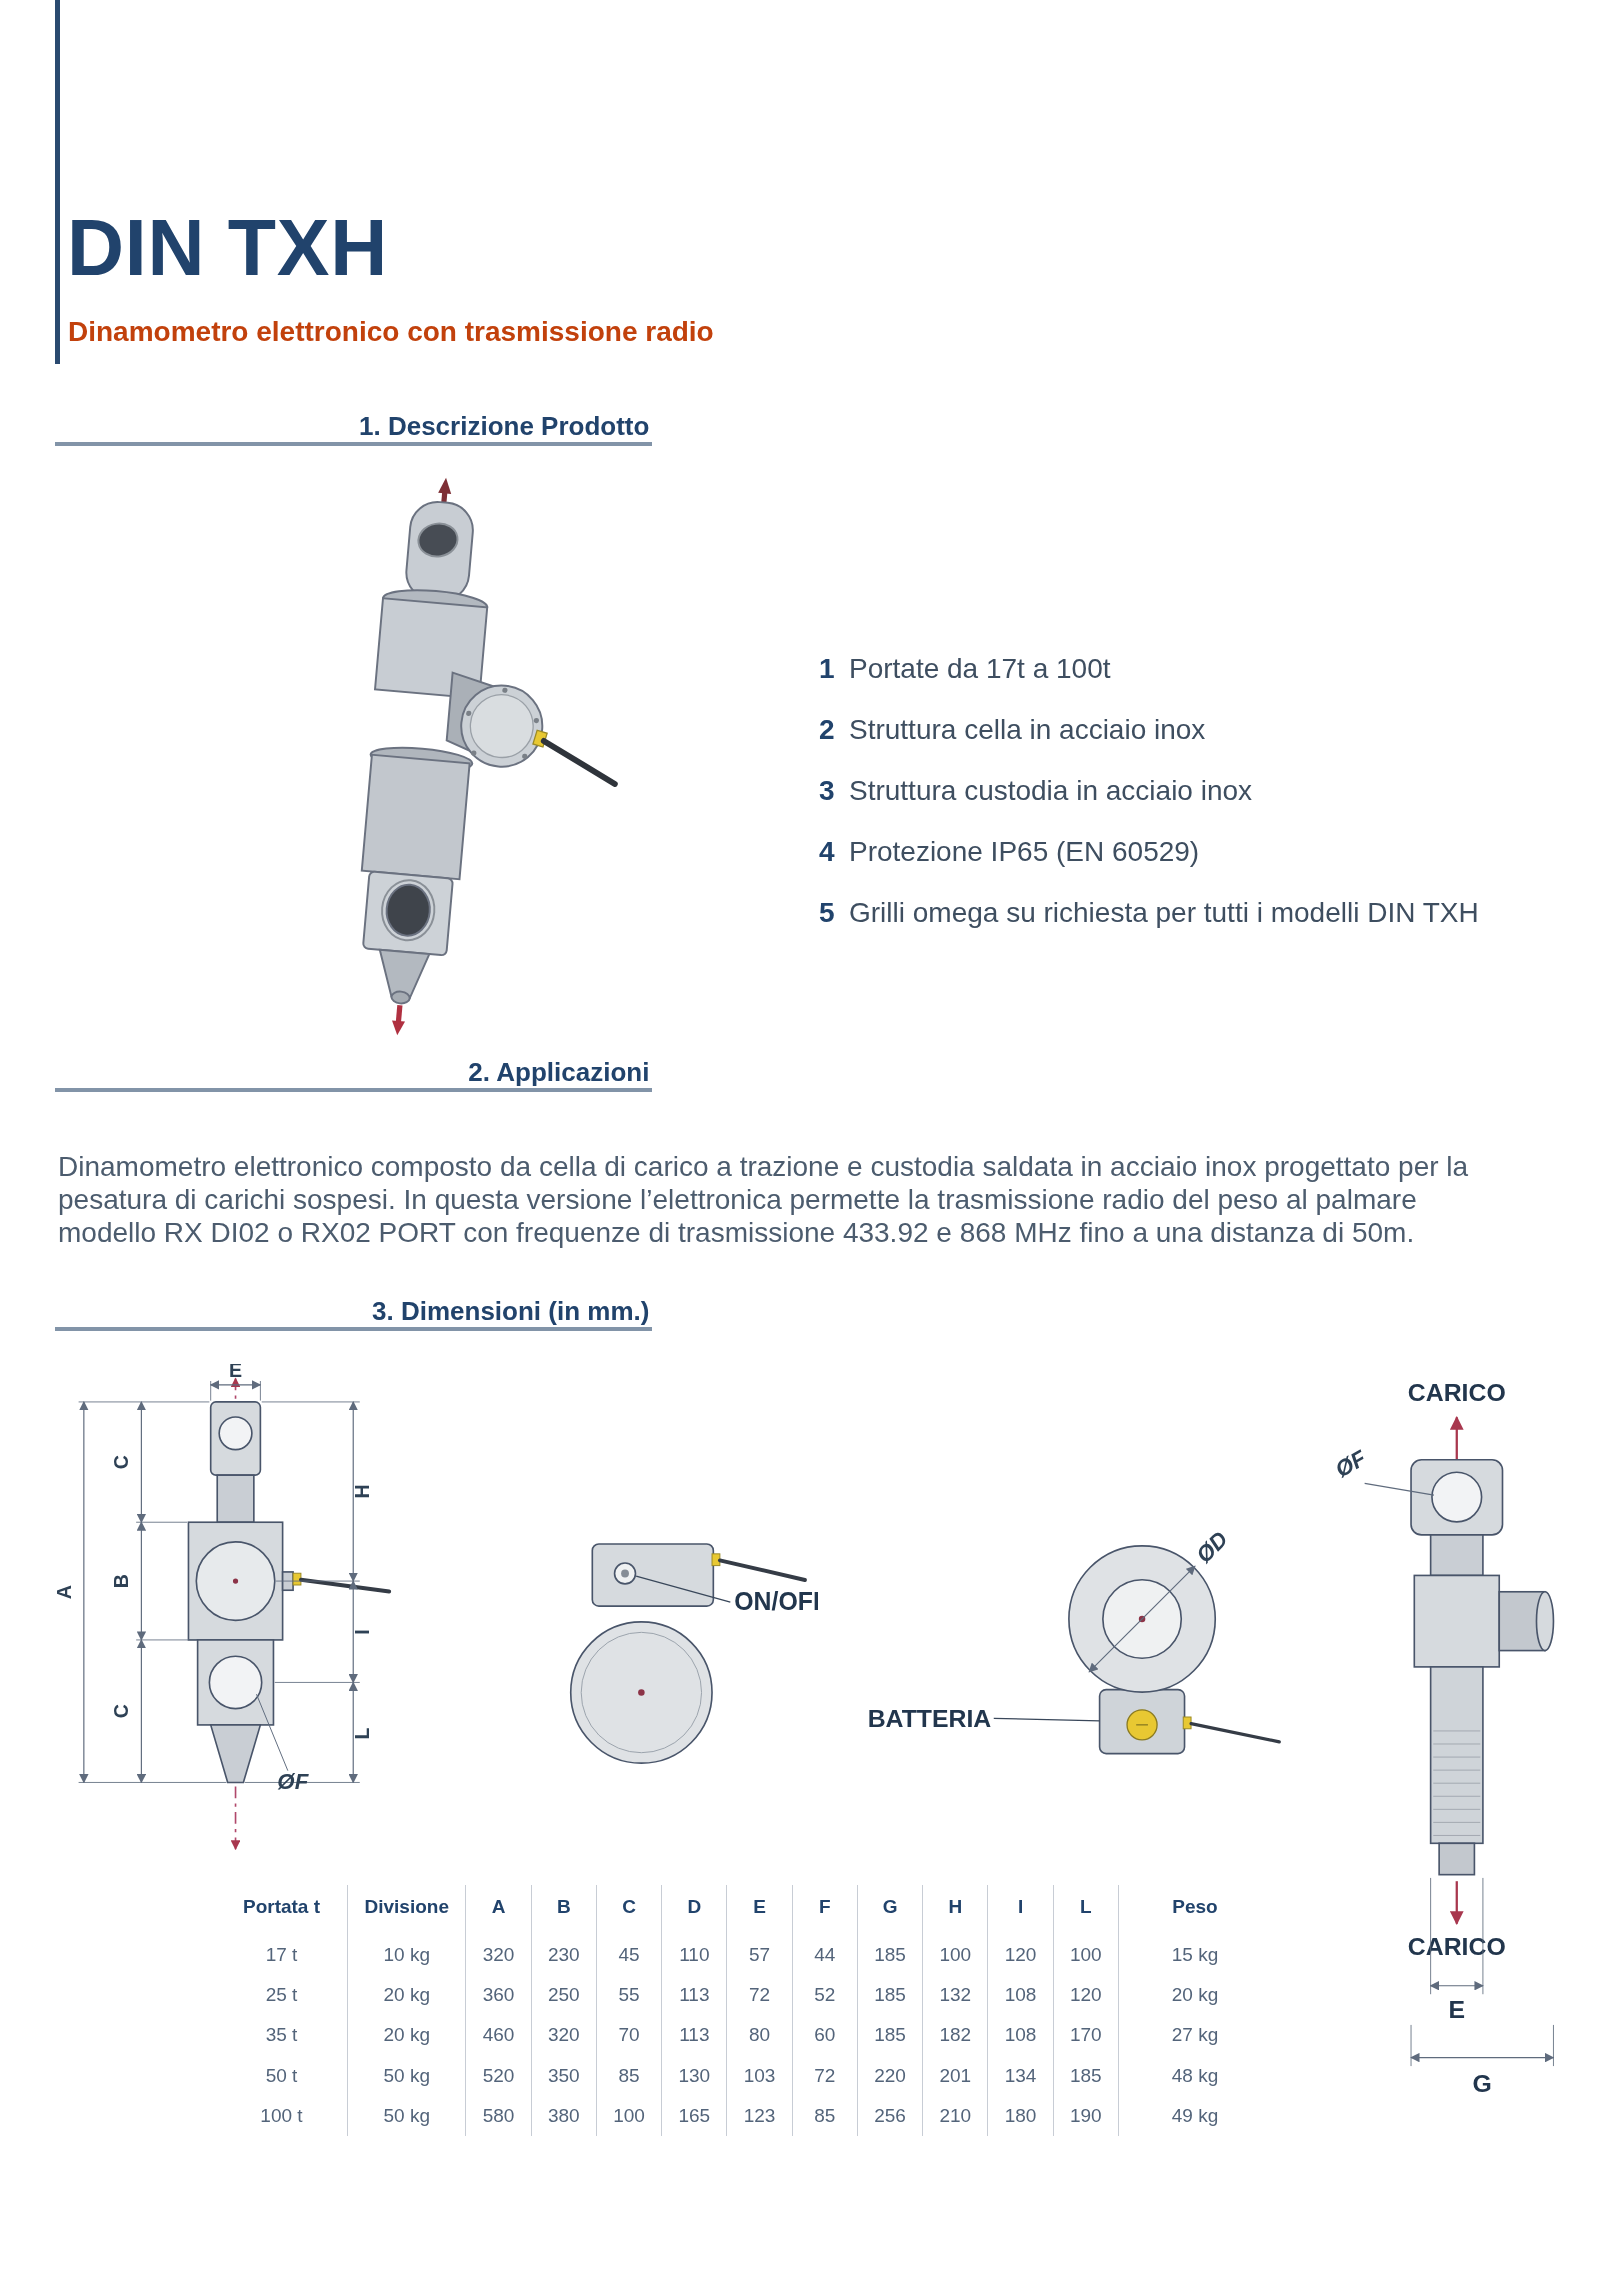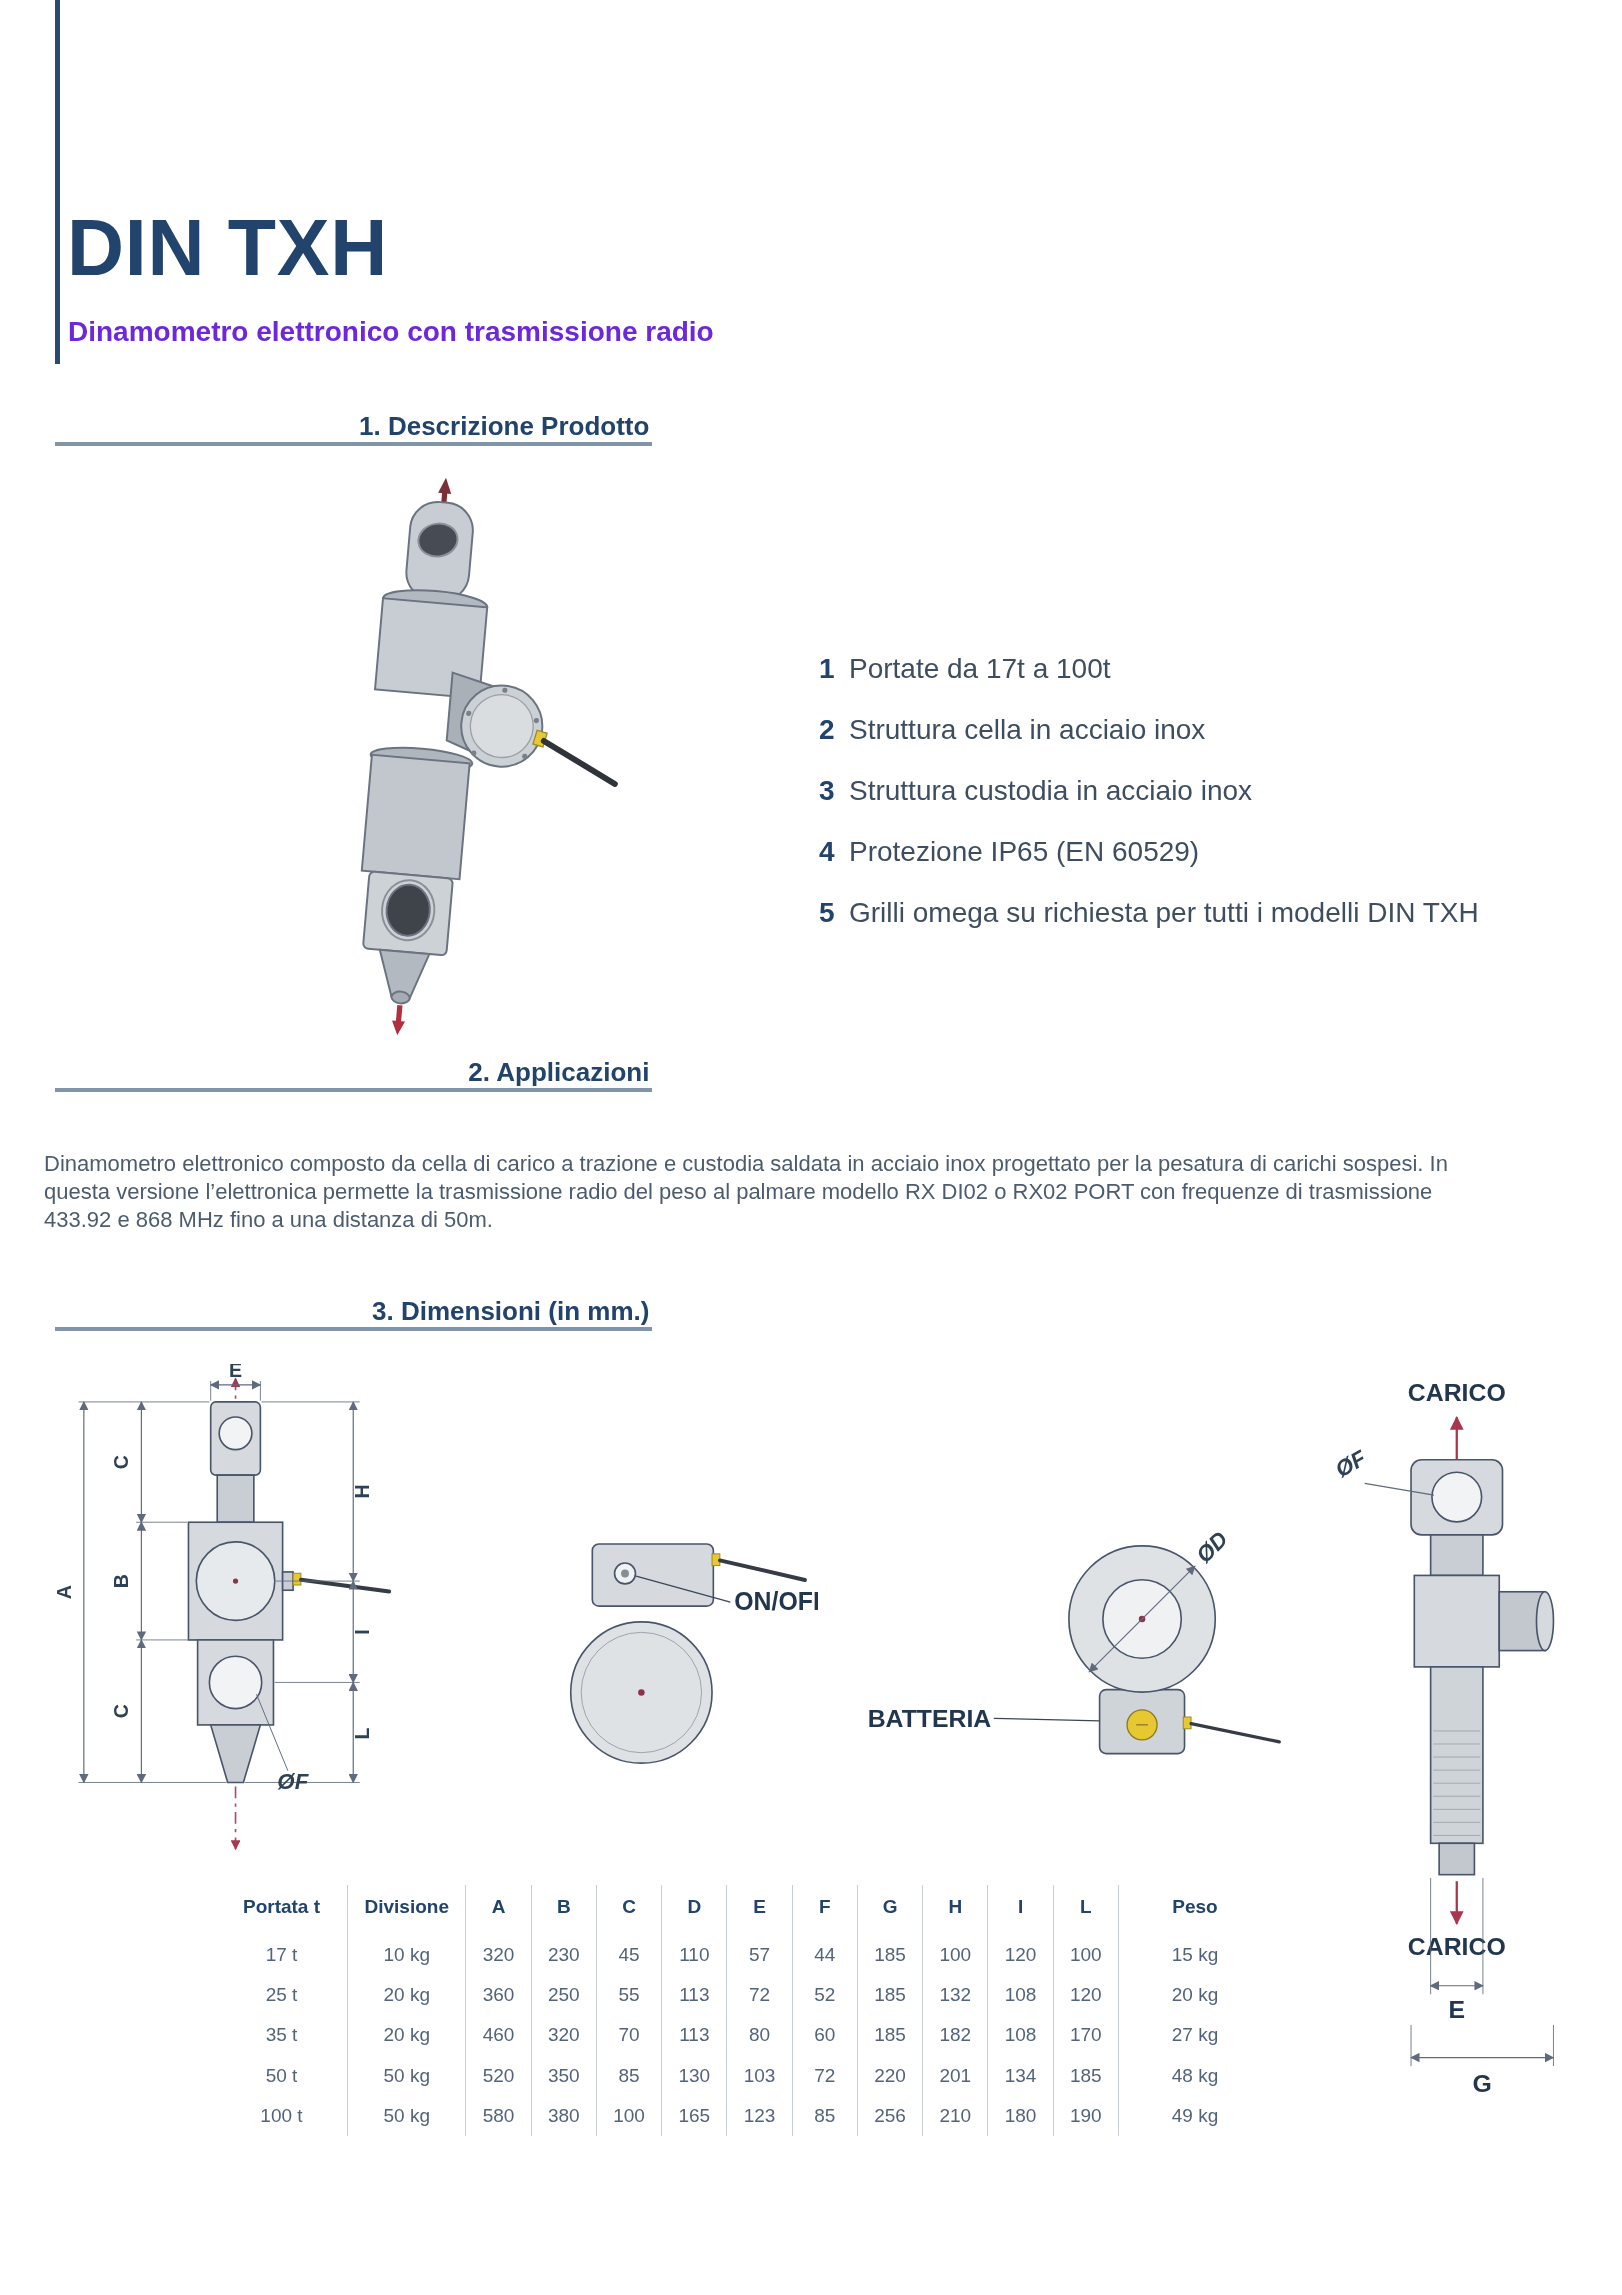--- a/index.html
+++ b/index.html
@@ -3,33 +3,33 @@
 <meta charset="utf-8">
 <style>
   * { margin:0; padding:0; box-sizing:border-box; }
   html,body { background:#ffffff; }
   body { font-family:"Liberation Sans", sans-serif; }
   .page { position:relative; width:1622px; height:2251px; background:#ffffff; overflow:hidden; }
 
   .accent-bar { position:absolute; left:55px; top:0; width:5.2px; height:364px; background:#2a4a70; }
 
   .title { position:absolute; left:67px; top:208px; font-size:79px; font-weight:bold; color:#21436c; letter-spacing:0.7px; line-height:1; }
-  .subtitle { position:absolute; left:68px; top:318px; font-size:28px; font-weight:bold; color:#6d28d9; line-height:1; }
+  .subtitle { position:absolute; left:68px; top:318px; font-size:28px; font-weight:bold; color:#c2410c; line-height:1; }
 
   .section { position:absolute; left:55px; width:597px; text-align:right; padding-bottom:0; border-bottom:4.6px solid #8294a8; }
   .section .label { font-size:26px; font-weight:bold; color:#21436c; line-height:31px; padding-right:2.6px; }
   .section-1 { top:411px; }
   .section-2 { top:1057px; }
   .section-3 { top:1296px; }
 
   .features { position:absolute; left:819px; top:656px; width:707px; }
   .feature { margin-bottom:35px; font-size:28px; color:#3e4e60; line-height:26px; }
   .feature-num { font-weight:bold; color:#21436c; margin-right:14.4px; }
 
-  .applications-text { position:absolute; left:44px; top:1150px; width:1427px; font-size:22px; line-height:28px; color:#4c5c6e; }
+  .applications-text { position:absolute; left:58px; top:1150px; width:1427px; font-size:28px; line-height:33px; color:#4c5c6e; }
 
   .product-illustration { position:absolute; left:206px; top:474px; }
 
   .drawing { position:absolute; }
   .drawing-front   { left:13px;   top:1364px; }
   .drawing-side    { left:504px;  top:1521px; }
   .drawing-top     { left:851px; top:1521px; }
   .drawing-profile { left:1315px; top:1361px; }
 
   .table-wrap { position:absolute; left:216px; top:1885px; }

